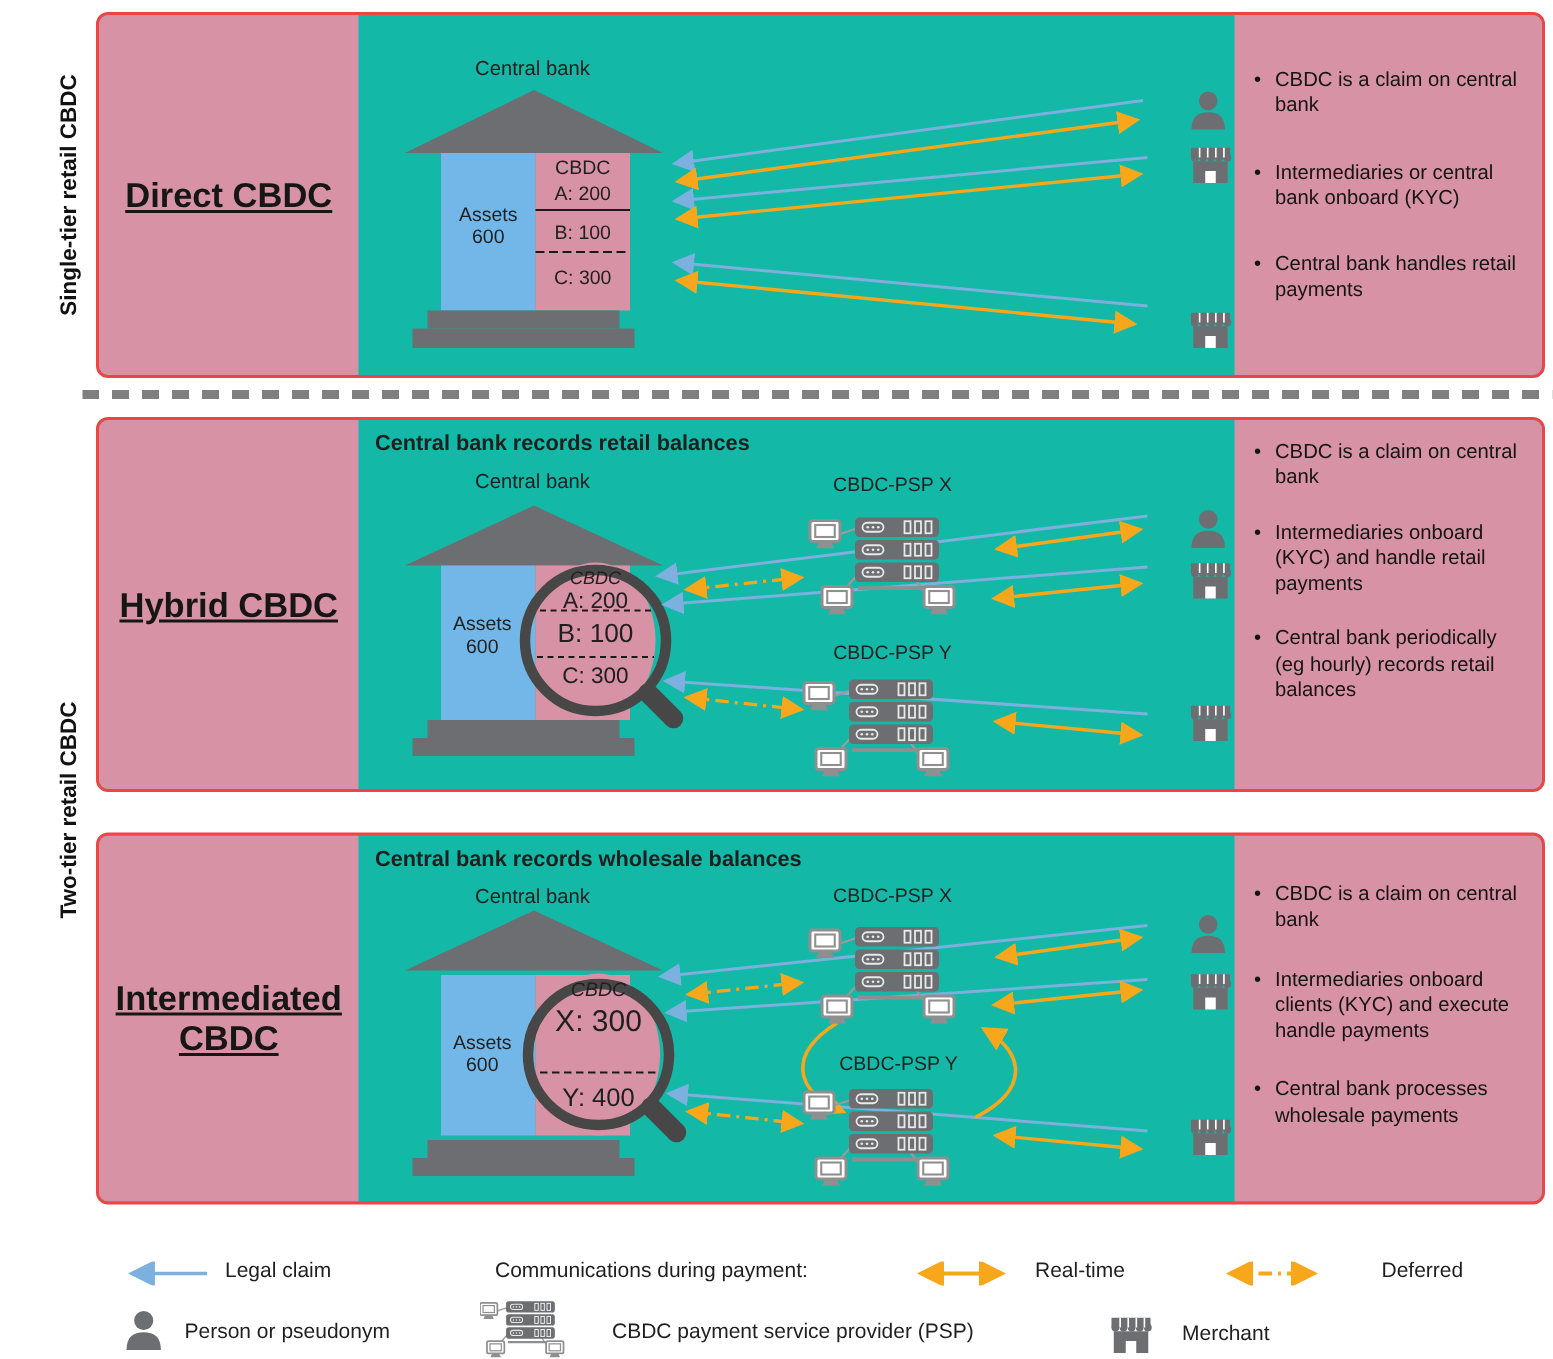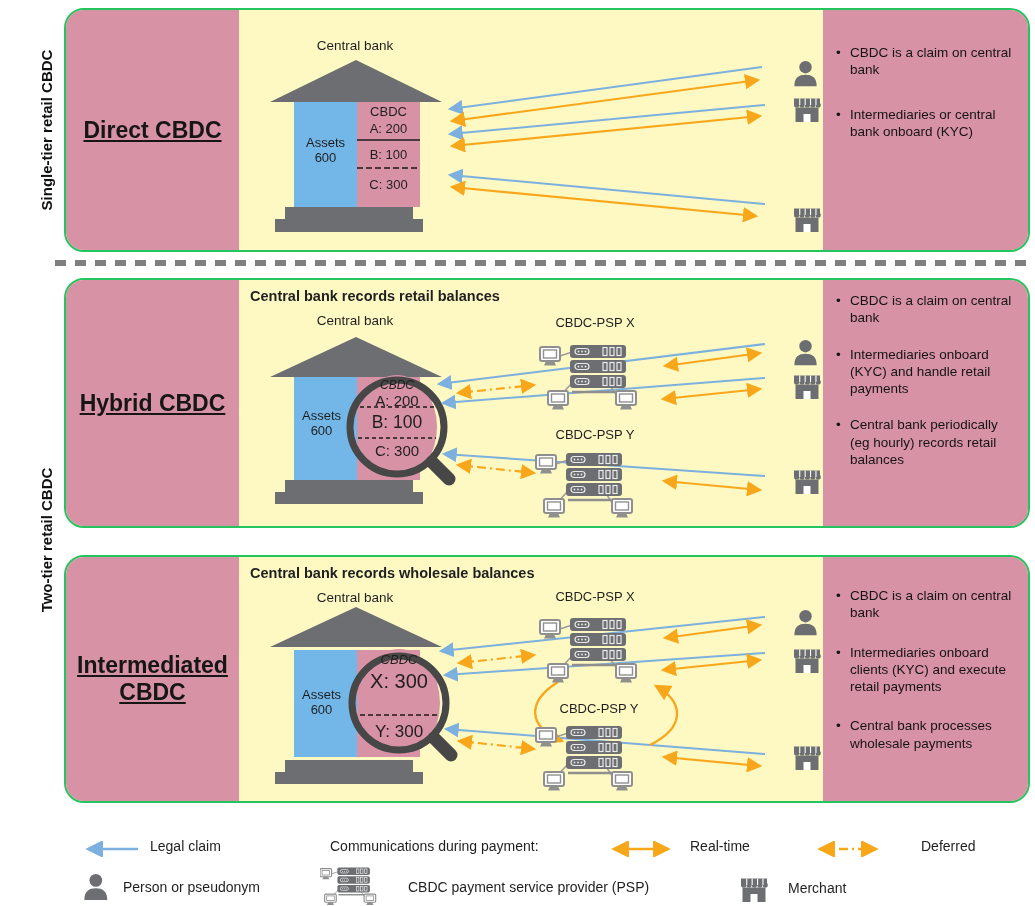--- a/index.html
+++ b/index.html
@@ -14,22 +14,22 @@
   body{
     width:1035px;height:906px;position:relative;background:#fff;
     font-family:"Liberation Sans","DejaVu Sans",sans-serif;color:var(--ink);
     overflow:hidden;
   }
   .side-label{
     position:absolute;white-space:nowrap;font-weight:bold;font-size:15px;
     transform:translate(-50%,-50%) rotate(-90deg);color:#111;
   }
   .panel{
-    position:absolute;left:64px;width:966px;background:#fef9c3;
-    border:2px solid #22c55e;border-radius:20px;overflow:hidden;box-sizing:border-box;
+    position:absolute;left:64px;width:966px;background:#14b8a6;
+    border:2px solid #ef4444;border-radius:8px;overflow:hidden;box-sizing:border-box;
   }
   .p1{top:8px;height:244px;}
   .p2{top:278px;height:250px;}
   .p3{top:555px;height:248px;}
   .block-left{
     position:absolute;left:0;top:0;bottom:0;width:173px;background:var(--pink);
     display:flex;align-items:center;justify-content:center;text-align:center;
     font-weight:bold;font-size:23px;color:#161616;padding:0 10px;box-sizing:border-box;text-decoration:underline;
   }
   .block-right{
@@ -169,20 +169,21 @@
   <div class="t tc ledger" style="left:291px;top:167px;width:63px">C: 300</div>
   <div class="t user-id" style="left:770px;top:58px">A</div>
   <div class="t user-id" style="left:770px;top:92px">B</div>
   <div class="t user-id" style="left:770px;top:202px">C</div>
 
   <div class="block-left">Direct CBDC</div>
   <div class="block-right">
     <ul class="bullets">
       <li>CBDC is a claim on central bank</li>
       <li>Intermediaries or central bank onboard (KYC)</li>
+      <li>Central bank handles retail payments</li>
     </ul>
   </div>
 </div>
 
 <div class="panel p2">
   <svg class="diag" width="966" height="250">
     <g>
       <polygon points="204,97 376,97 290,57" fill="#6d6e71"></polygon>
       <rect x="228" y="97" width="63" height="103" fill="#72b7e8"></rect>
       <rect x="291" y="97" width="63" height="103" fill="#d892a6"></rect>
@@ -309,32 +310,32 @@
   </svg>
 
   <div class="t heading" style="left:184px;top:8px">Central bank records wholesale balances</div>
   <div class="t cb-label tc" style="left:224px;top:33px;width:130px">Central bank</div>
   <div class="t tc" style="left:224px;top:130px;width:63px;font-size:13px">
     <div>Assets</div>
     <div>600</div>
   </div>
   <div class="t tc lens-cbdc" style="left:293px;top:95px;width:80px;font-size:13px">CBDC</div>
   <div class="t tc" style="left:293px;top:113px;width:80px;font-size:20px">X: 300</div>
-  <div class="t tc" style="left:293px;top:165px;width:80px;font-size:17px">Y: 300</div>
+  <div class="t tc" style="left:293px;top:165px;width:80px;font-size:17px">Y: 400</div>
   <div class="t psp-label tc" style="left:474px;top:32px;width:110px">CBDC-PSP X</div>
   <div class="t psp-label tc" style="left:478px;top:144px;width:110px">CBDC-PSP Y</div>
   <div class="t user-id" style="left:770px;top:60px">A</div>
   <div class="t user-id" style="left:770px;top:96px">B</div>
   <div class="t user-id" style="left:770px;top:193px">C</div>
 
   <div class="block-left">Intermediated CBDC</div>
   <div class="block-right">
     <ul class="bullets">
       <li>CBDC is a claim on central bank</li>
-      <li>Intermediaries onboard clients (KYC) and execute retail payments</li>
+      <li>Intermediaries onboard clients (KYC) and execute handle payments</li>
       <li>Central bank processes wholesale payments</li>
     </ul>
   </div>
 </div>
 
 <div>
   <svg class="diag" style="left:80px;top:841px" width="62" height="16">
     <line x1="58" y1="8" x2="8" y2="8" stroke="#7cb0de" stroke-width="2.4" marker-end="url(#mb)"></line>
   </svg>
   <div class="t legend-text" style="left:150px;top:838px">Legal claim</div>

